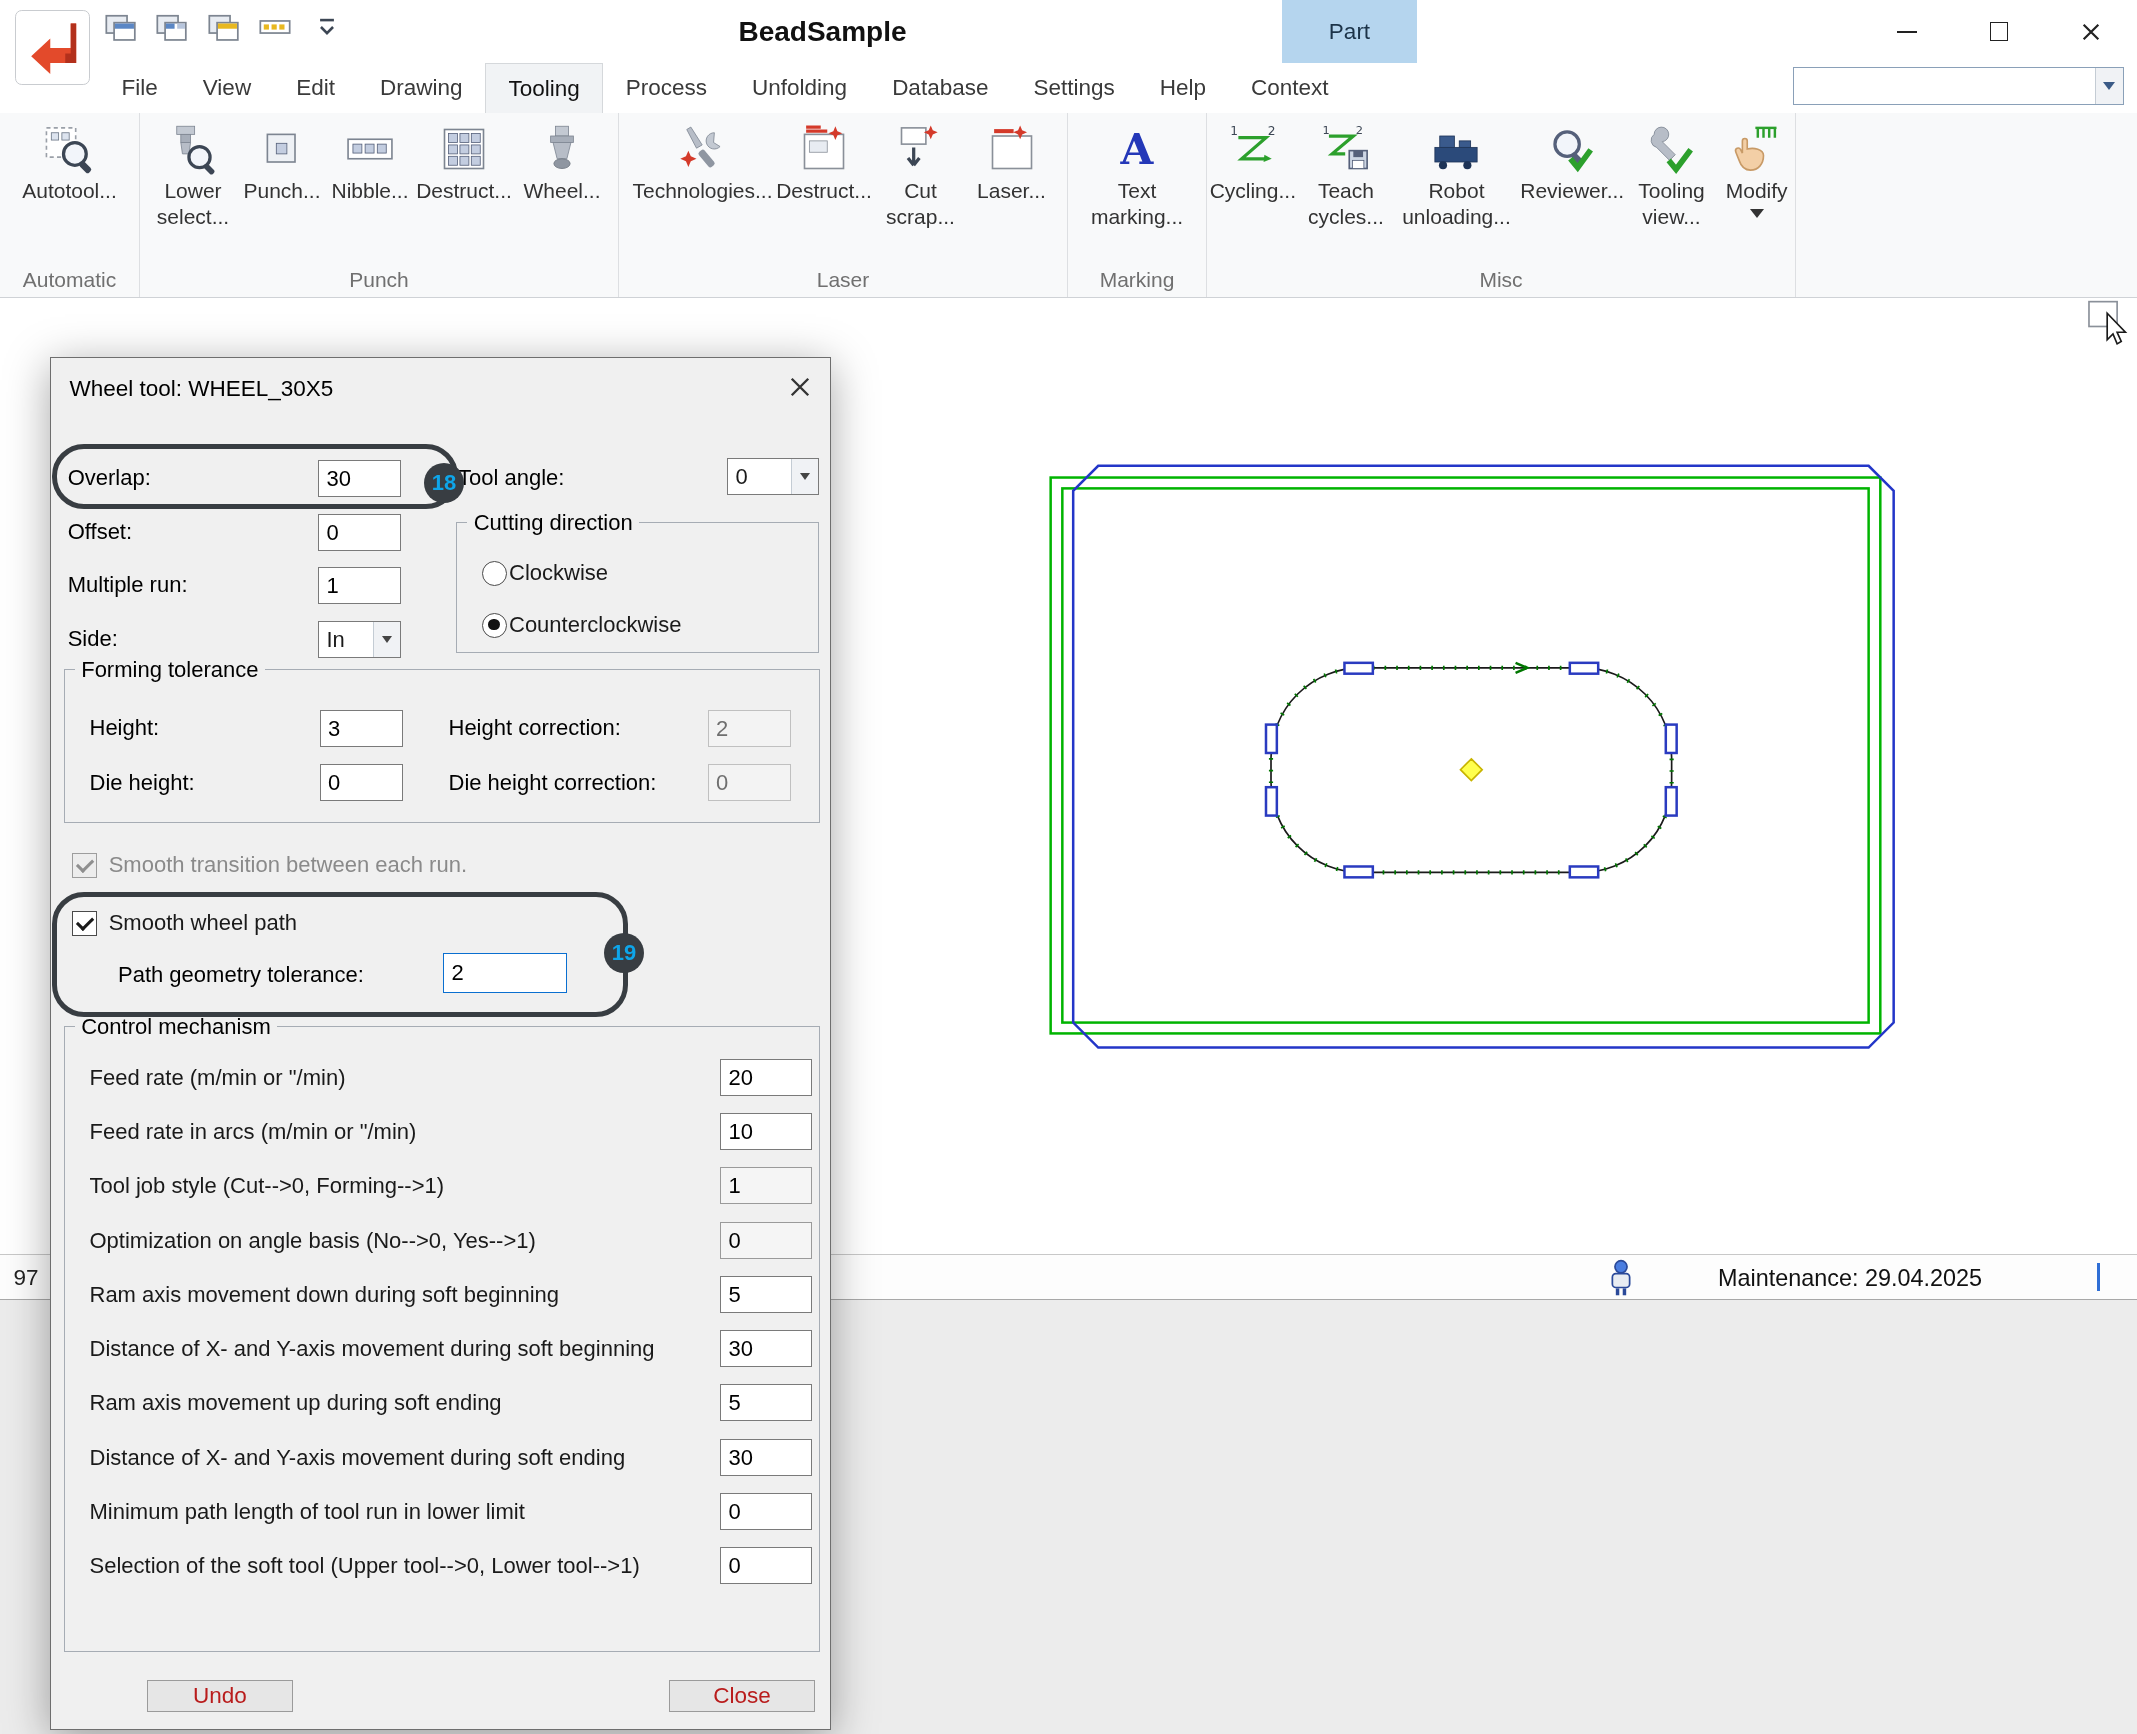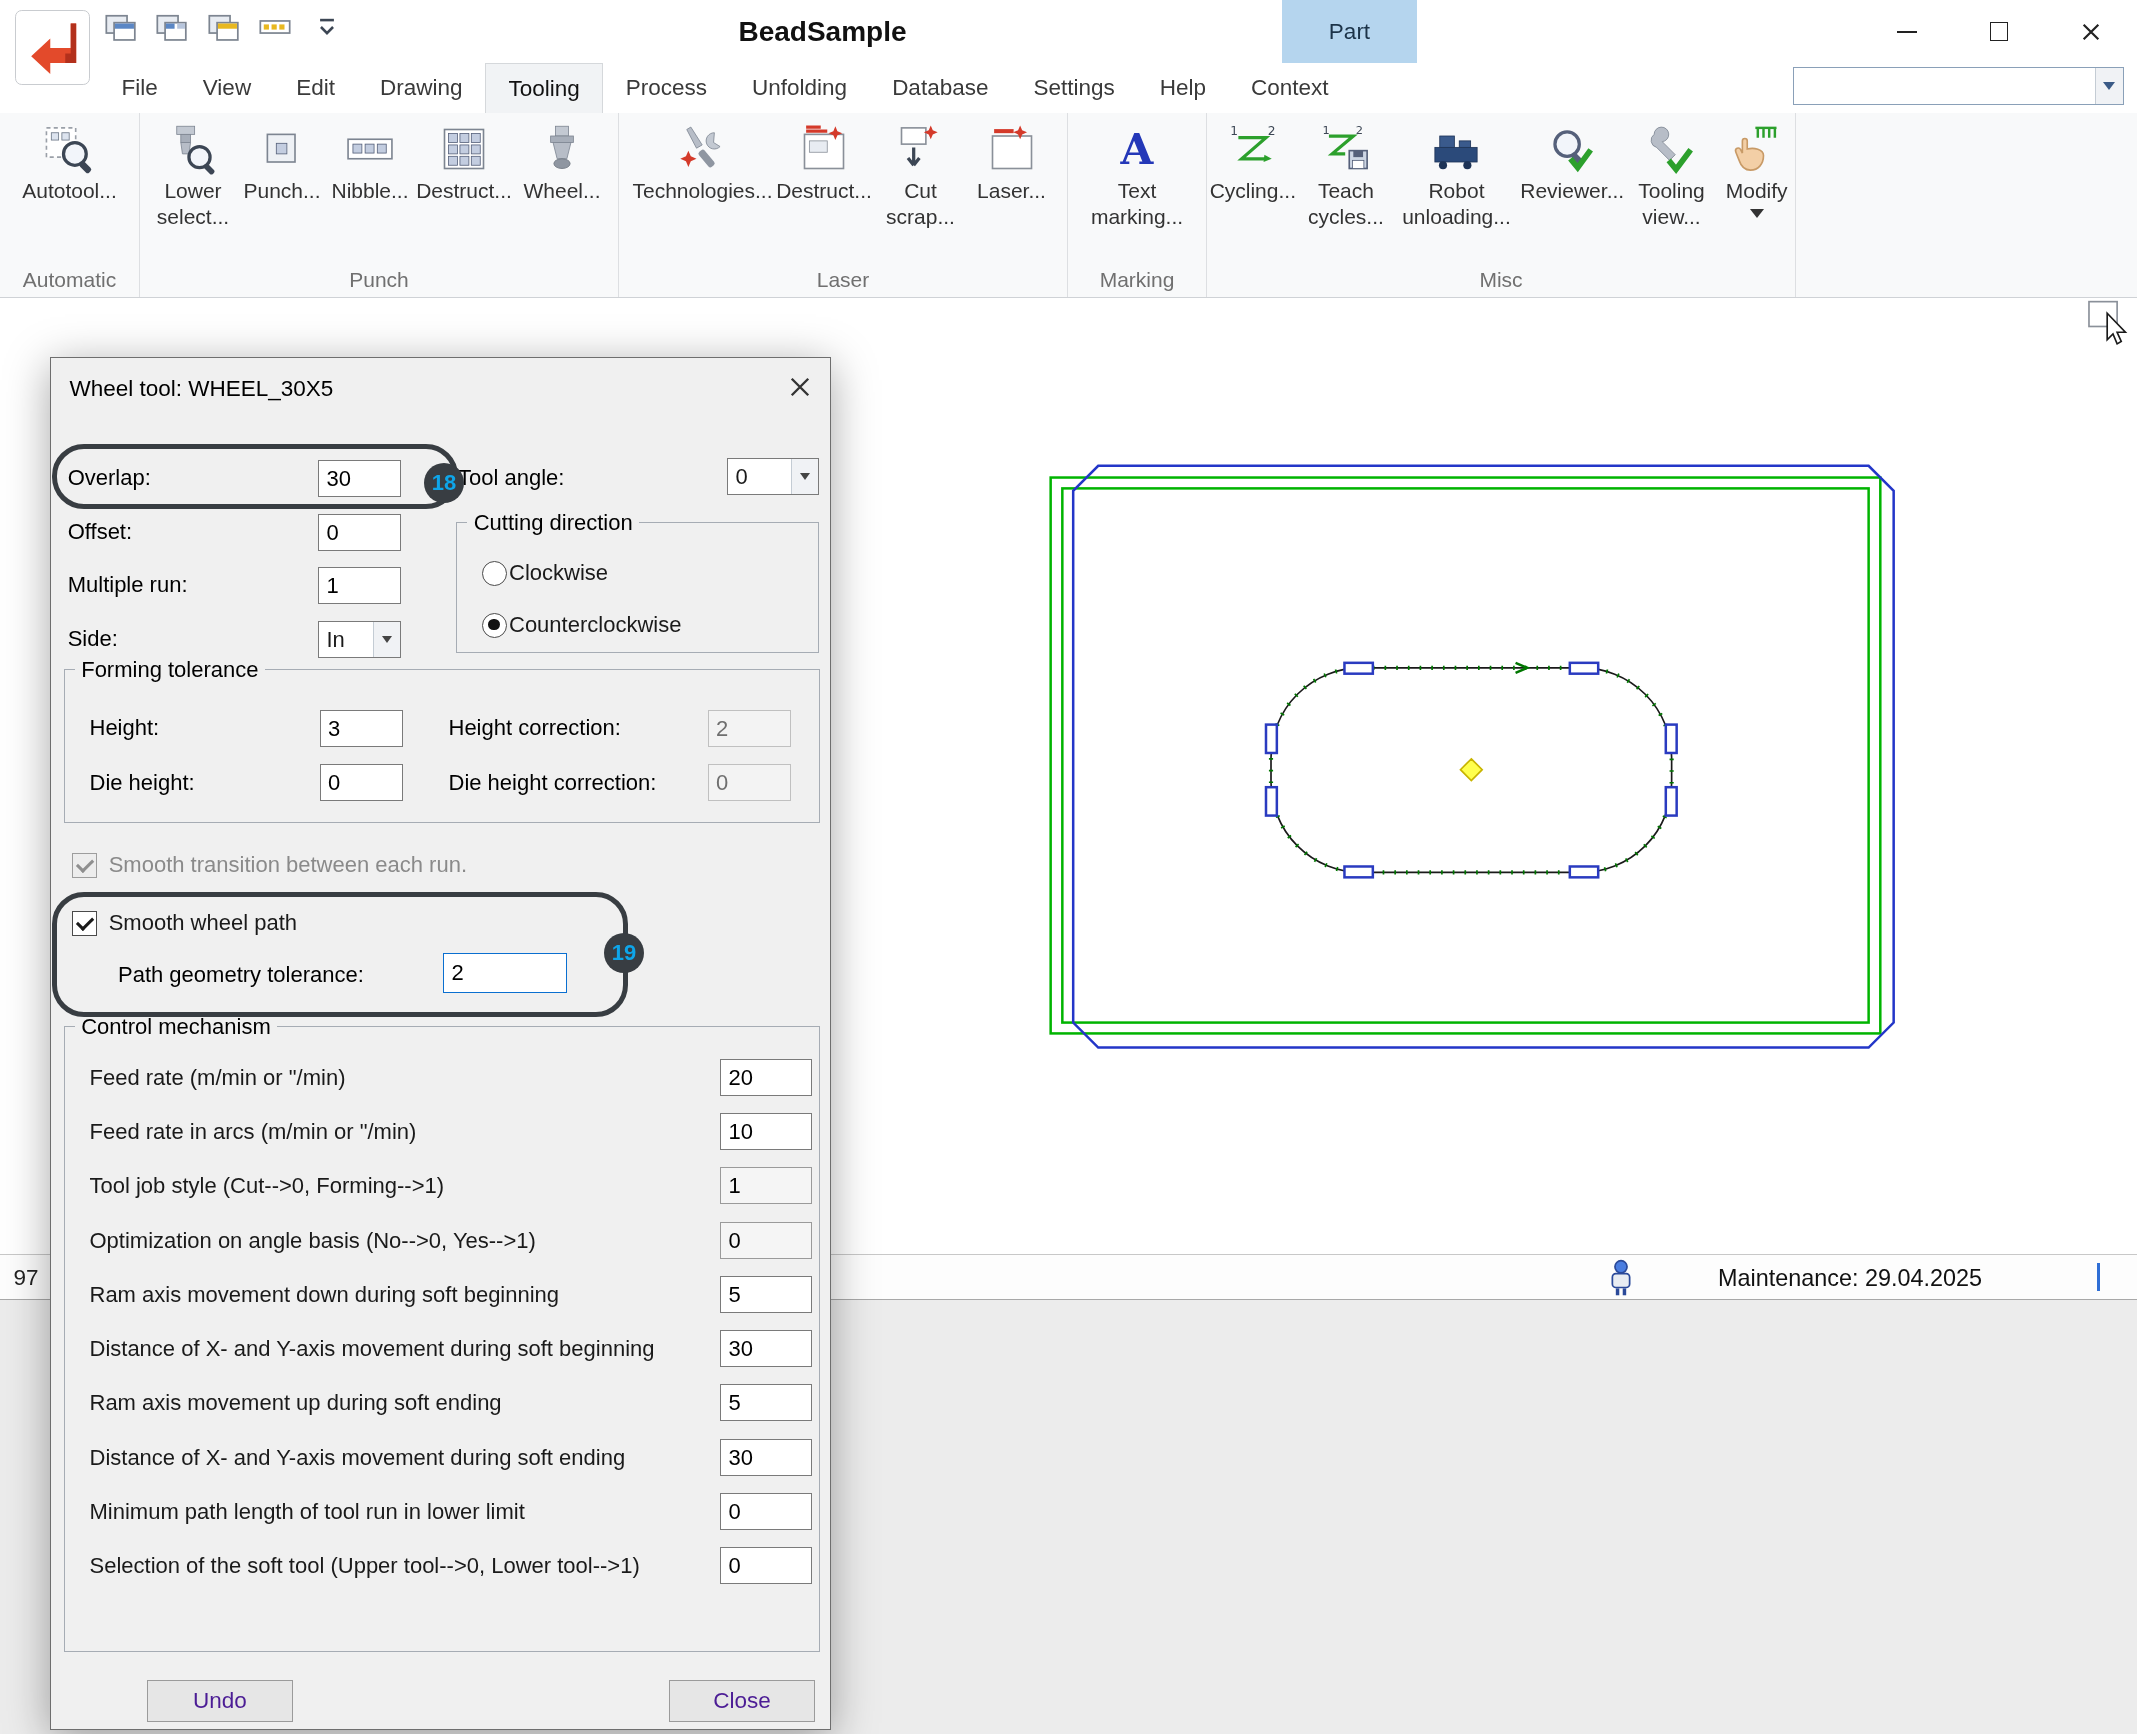--- a/index.html
+++ b/index.html
@@ -98,22 +98,22 @@
   .check-row { position:absolute; height:30px; display:flex; align-items:center; gap:11.7px; }
   .checkbox { width:25px; height:25px; border:1.7px solid #4a4a4a; background:#fff; position:relative; flex:none; }
   .checkbox.checked::after { content:""; position:absolute; left:4.2px; top:5px; width:12.5px; height:6.7px;
     border-left:3.3px solid #1a1a1a; border-bottom:3.3px solid #1a1a1a; transform:rotate(-45deg); }
   .checkbox.dis { border-color:#9d9d9d; background:#ededed; }
   .checkbox.dis::after { border-color:#8f8f8f; }
   .check-row.disabled .check-lbl { color:#8a8a8a; }
   .cm-row { position:absolute; left:12.5px; width:735px; height:37px; }
   .cm-label { position:absolute; left:12.5px; top:0; line-height:37px; font-size:22px; white-space:nowrap; }
   .cm-input { position:absolute; left:643px; top:0; width:92px; }
-  .btn { position:absolute; height:42px; background:#e6e6e6; border:0.8px solid #9b9b9b;
-    font-family:inherit; font-size:22.5px; color:#4c1d95; }
+  .btn { position:absolute; height:32px; background:#e6e6e6; border:0.8px solid #9b9b9b;
+    font-family:inherit; font-size:22.5px; color:#b91c1c; }
 
   
   .hl-box { position:absolute; border:5px solid #383d42; border-radius:32px; z-index:20; pointer-events:none; }
   .hl-badge { position:absolute; width:40px; height:40px; border-radius:50%; background:#383d42; color:#0ea5e9;
     font-weight:bold; font-size:22px; display:flex; align-items:center; justify-content:center;
     z-index:21; pointer-events:none; }
 </style>
 </head>
 <body>
 

